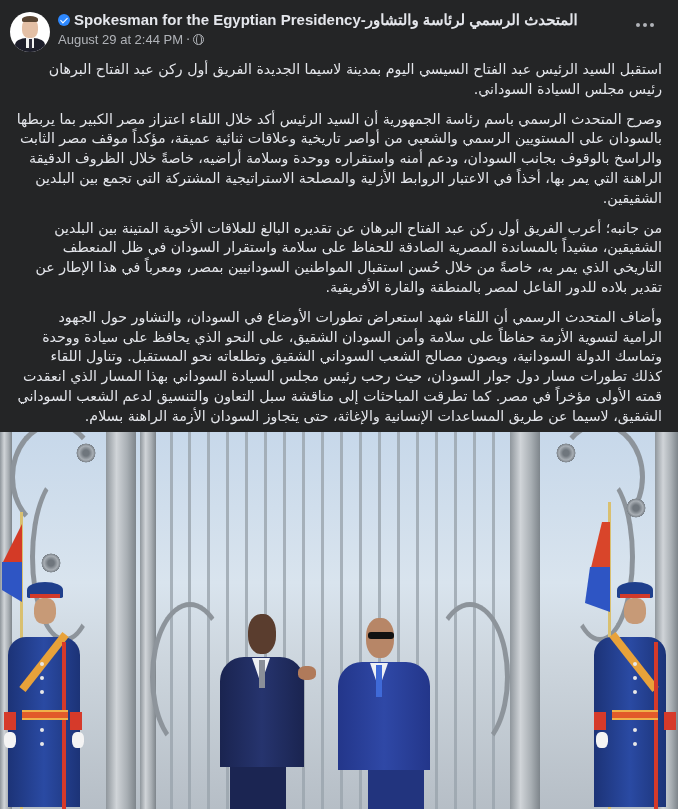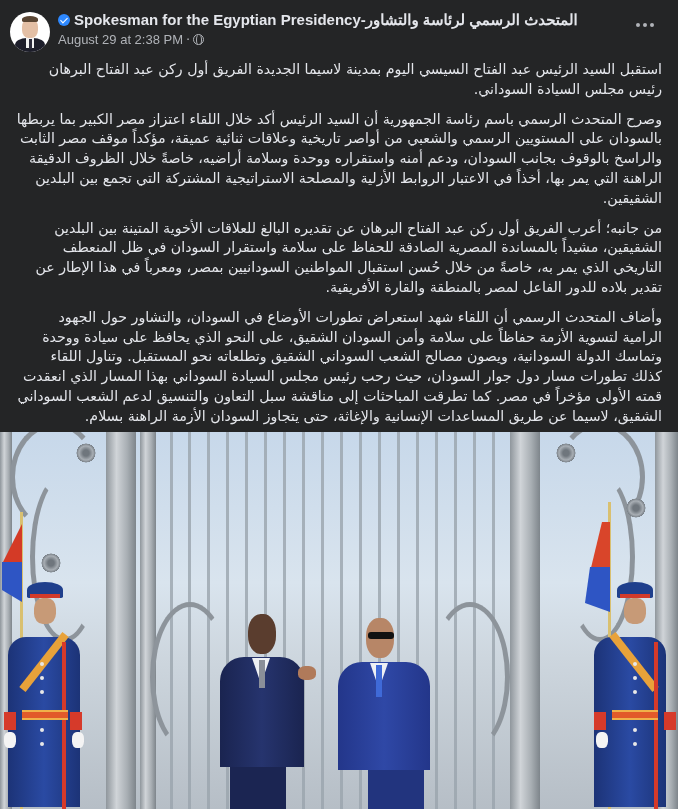--- a/index.html
+++ b/index.html
@@ -68,21 +68,21 @@
     <div class="tie"></div>
     <div class="face"></div>
     <div class="hair"></div>
   </div>
   <div class="header-text">
     <div class="name-row">
       <span class="verified"></span>
       <span class="page-name">Spokesman for the Egyptian Presidency-المتحدث الرسمي لرئاسة والتشاور</span>
     </div>
     <div class="meta-row">
-      <span class="timestamp">August 29 at 2:38 PM</span>
+      <span class="timestamp">August 29 at 2:44 PM</span>
       <span class="dot-sep">·</span>
       <span class="globe"></span>
     </div>
   </div>
   <div class="more-btn">
     <span></span>
     <span></span>
     <span></span>
   </div>
 </div>

